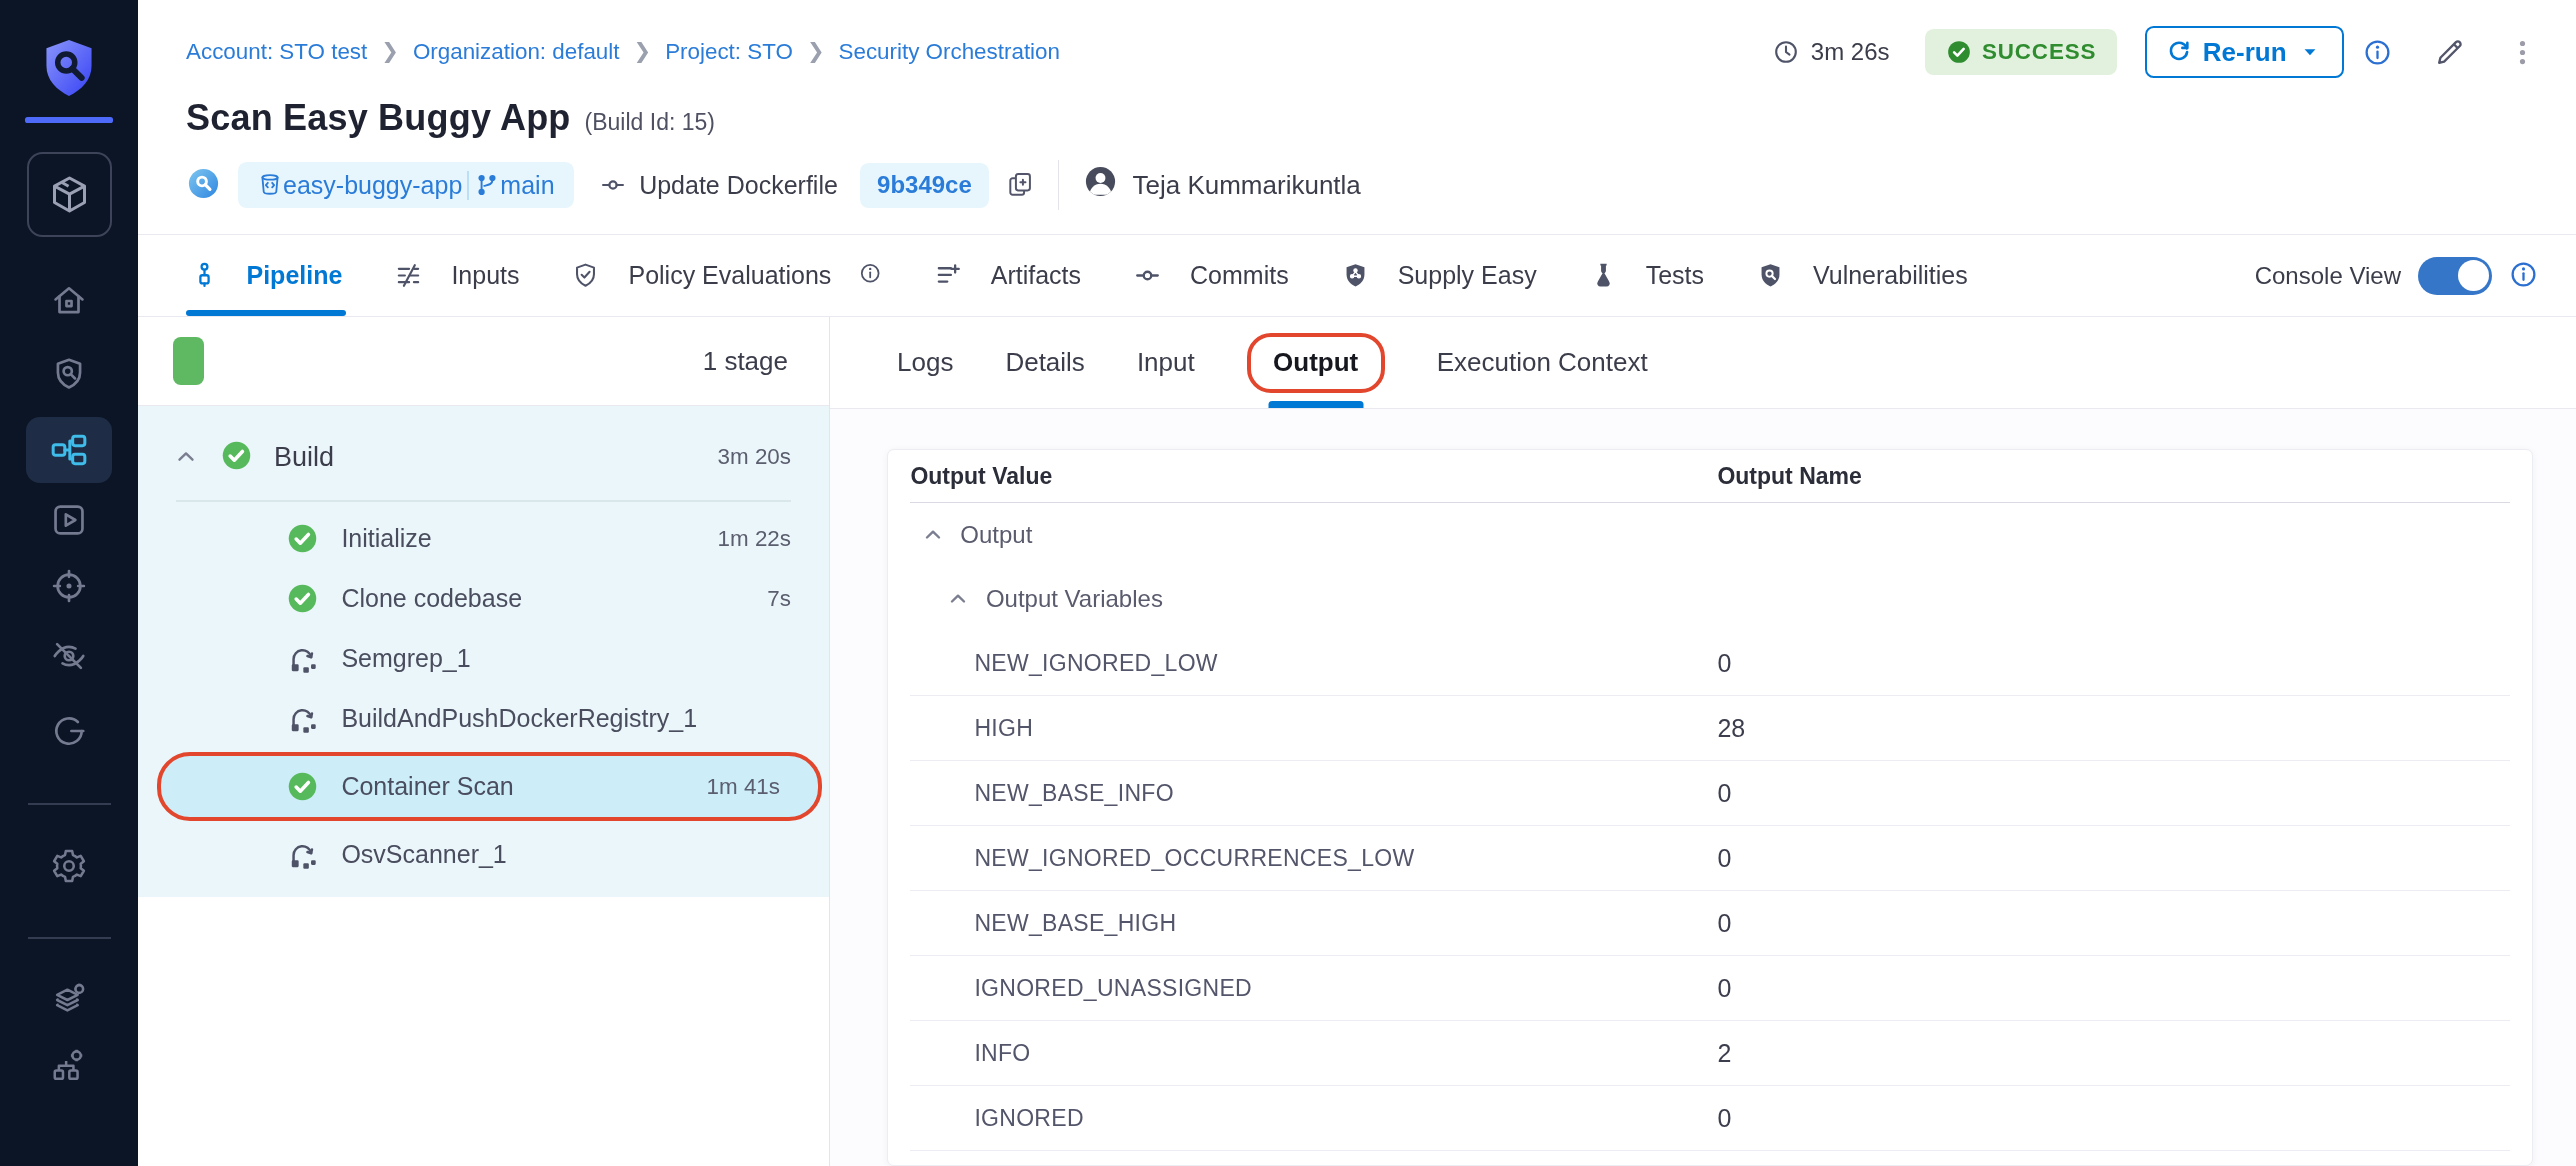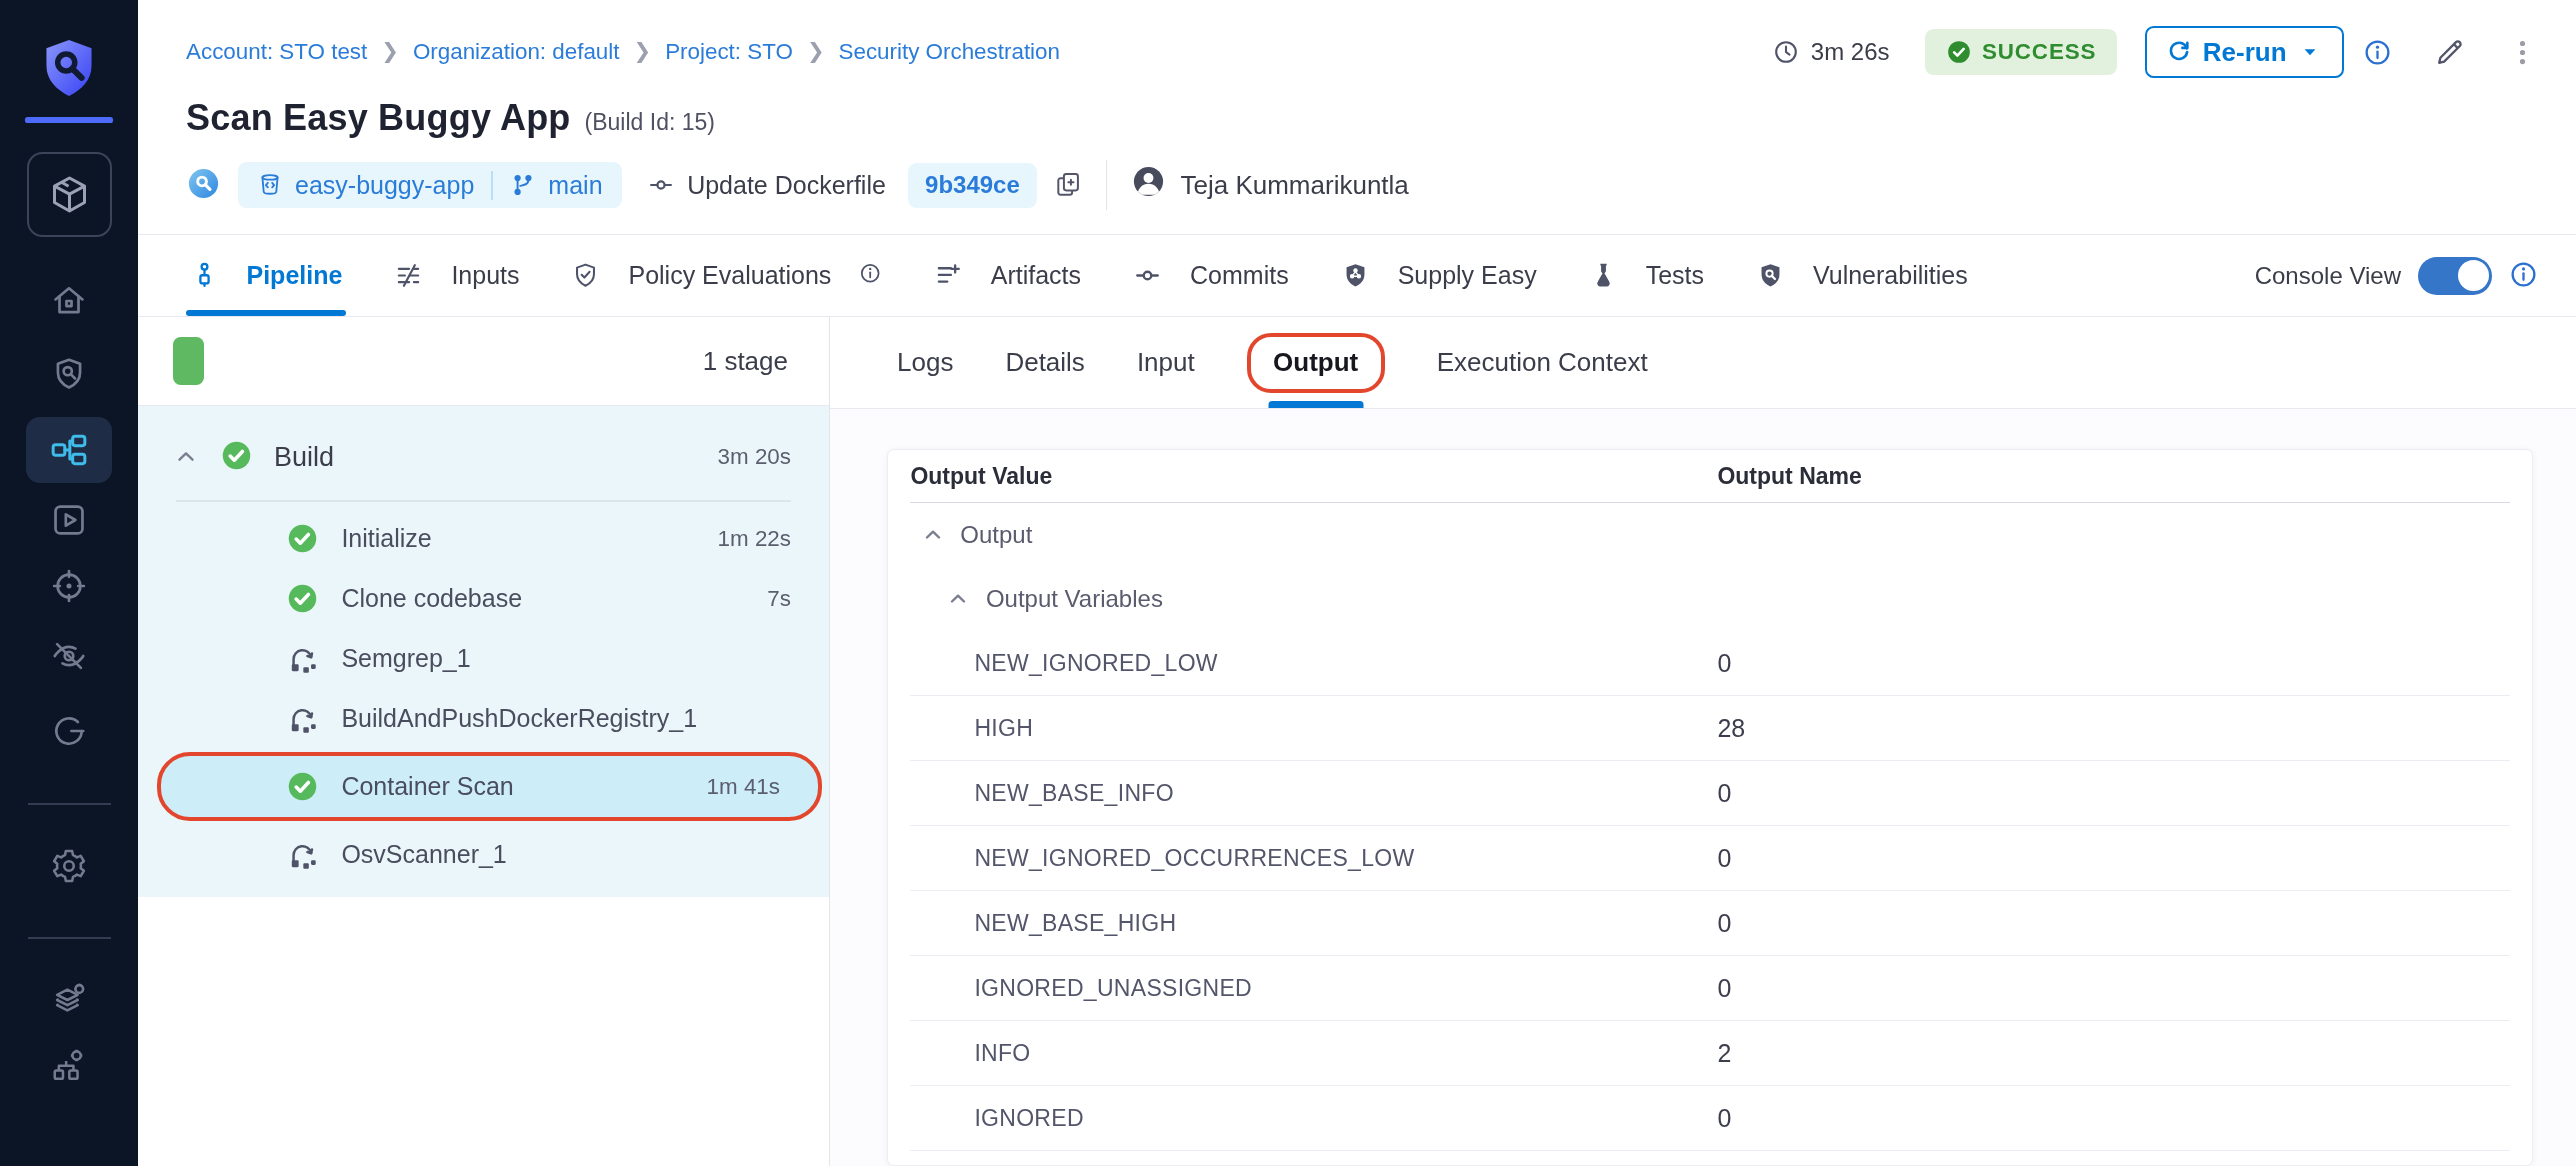--- a/index.html
+++ b/index.html
@@ -50,21 +50,21 @@
   .pencil{margin-left:41px;color:#53566A;}
   .pencil svg{width:33px;height:33px;}
   .kebab{margin-left:41px;color:#9B9CA8;}
   .kebab svg{width:31px;height:31px;}
 
   .title-row{padding:19px 0 0 48px;display:flex;align-items:baseline;gap:14px;}
   .page-title{font-size:36px;font-weight:bold;color:#1F2230;letter-spacing:0.2px;}
   .build-id{font-size:23px;color:#4F5162;}
   .meta-row{display:flex;align-items:center;gap:17px;padding:21px 0 24px 48px;}
   .trigger-ic svg{width:35px;height:35px;}
-  .repo-pill{display:flex;align-items:center;gap:12px;background:#E7F6FD;border-radius:8.6px;padding:8.6px 19px;color:#2A7CD8;font-size:25px;font-weight:500;}
+  .repo-pill{display:flex;align-items:center;background:#E7F6FD;border-radius:8.6px;padding:8.6px 19px;color:#2A7CD8;font-size:25px;font-weight:500;}
   .repo-pill svg{width:26px;height:26px;}
   .pill-sep{width:1.7px;height:29px;background:#BBDFF5;margin:0 5.2px;}
   .commit-msg{display:flex;align-items:center;gap:12px;color:#3B3D4A;font-size:25px;margin-left:8.6px;justify-content:center;}
   .commit-msg svg{width:28px;height:28px;color:#4F5368;}
   .sha-pill{background:#E7F6FD;color:#2A7CD8;font-size:24px;font-weight:bold;border-radius:8.6px;padding:8.6px 17px;margin-left:5.2px;cursor:pointer;}
   .copy-ic{color:#53566A;cursor:pointer;}
   .copy-ic svg{width:28px;height:28px;}
   .meta-vdiv{width:1.7px;height:50px;background:#E3E3EA;margin:0 7px;}
   .author{display:flex;align-items:center;gap:14px;font-size:26px;color:#3B3D4A;}
   .avatar svg{width:35px;height:35px;}

